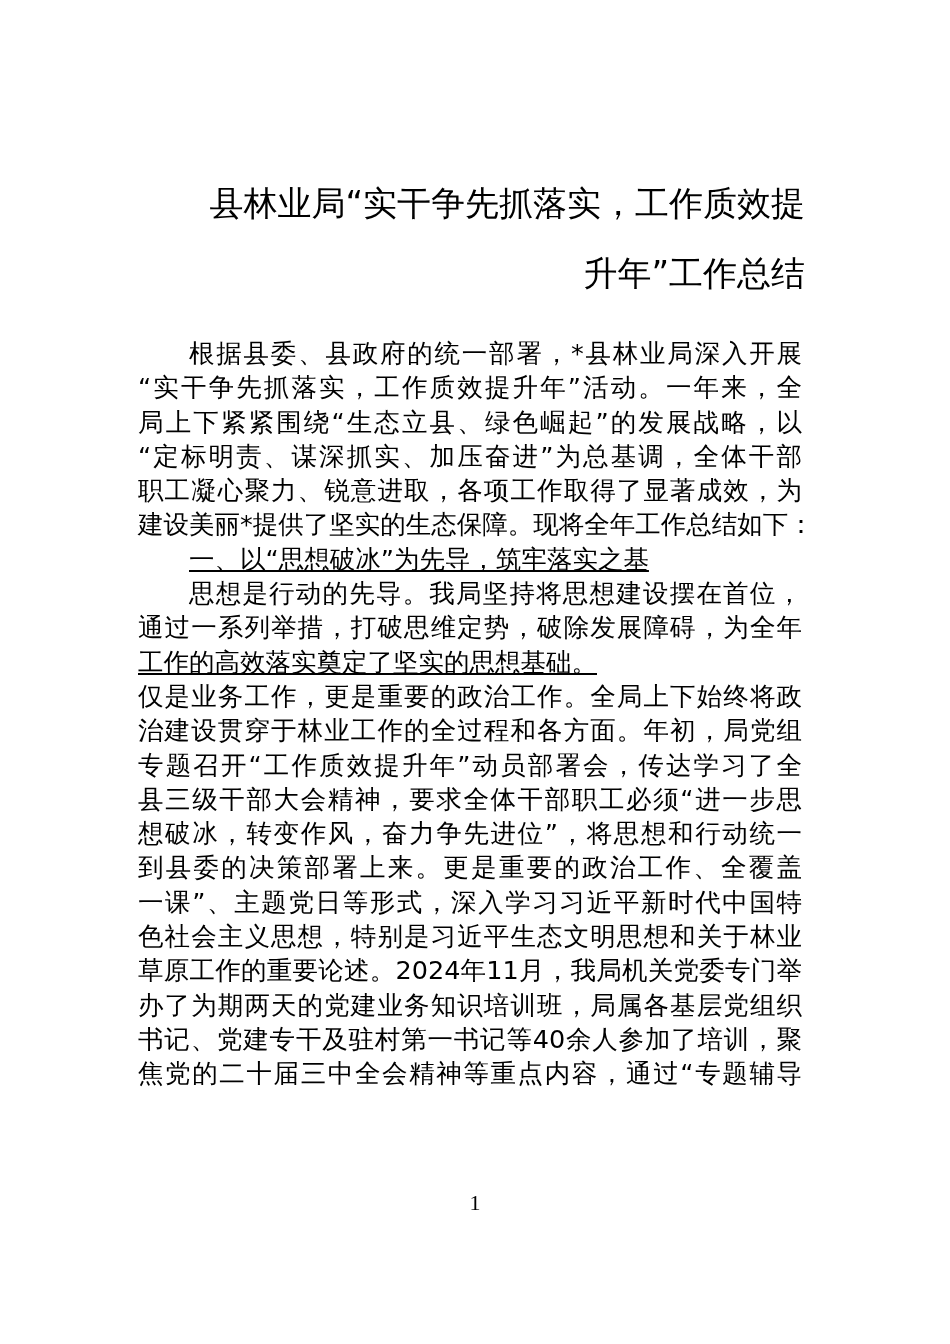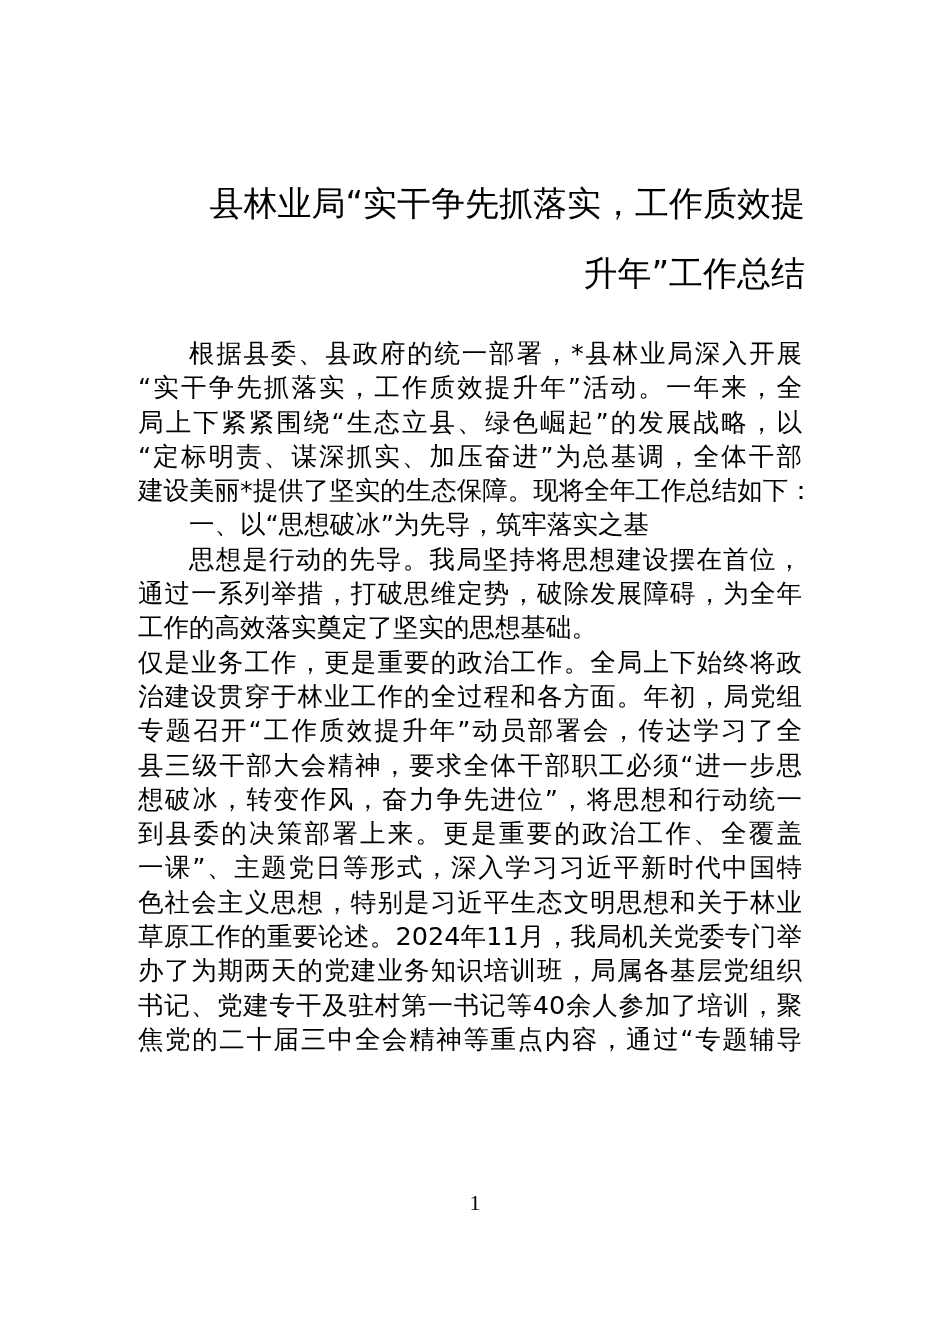--- a/index.html
+++ b/index.html
@@ -49,26 +49,28 @@
       display: block;
       height: 34.3px;
       line-height: 34.3px;
       font-size: 25.5px;
       white-space: nowrap;
       text-align: justify;
       text-align-last: justify;
     }
     .line.last {
       text-align-last: left;
+      text-decoration: underline;
     }
     .line.indent {
       padding-left: 51px;
     }
     .line.heading {
       text-align-last: left;
+      text-decoration: underline;
     }
     .page-number {
       position: absolute;
       left: 0;
       width: 950px;
       top: 1188px;
       text-align: center;
       font-family: "Liberation Serif", "DejaVu Serif", serif;
       font-size: 22px;
       line-height: 30px;
@@ -84,20 +86,21 @@
     <span class="title-line">升年”工作总结</span>
   </div>
 
   <div class="body">
 
     <div>
       <span class="line indent">根据县委、县政府的统一部署，*县林业局深入开展</span>
       <span class="line">“实干争先抓落实，工作质效提升年”活动。一年来，全</span>
       <span class="line">局上下紧紧围绕“生态立县、绿色崛起”的发展战略，以</span>
       <span class="line">“定标明责、谋深抓实、加压奋进”为总基调，全体干部</span>
+      <span class="line">职工凝心聚力、锐意进取，各项工作取得了显著成效，为</span>
       <span class="line">建设美丽*提供了坚实的生态保障。现将全年工作总结如下：</span>
     </div>
 
     <div>
       <span class="line indent heading">一、以“思想破冰”为先导，筑牢落实之基</span>
     </div>
 
     <div>
       <span class="line indent">思想是行动的先导。我局坚持将思想建设摆在首位，</span>
       <span class="line">通过一系列举措，打破思维定势，破除发展障碍，为全年</span>

